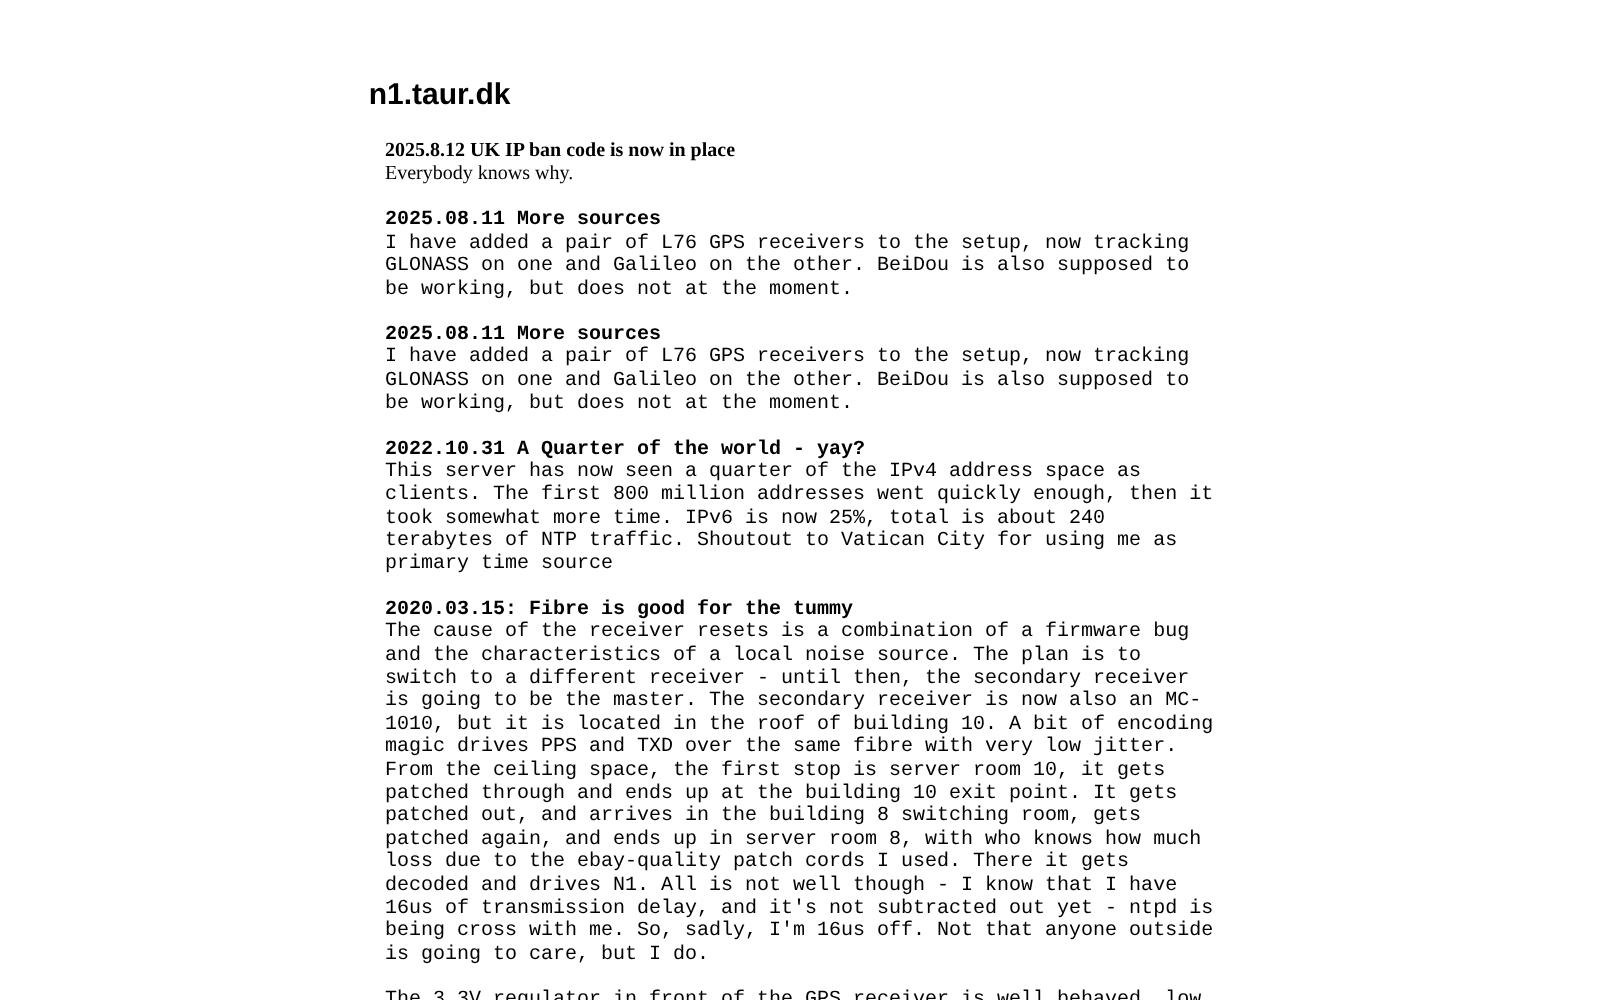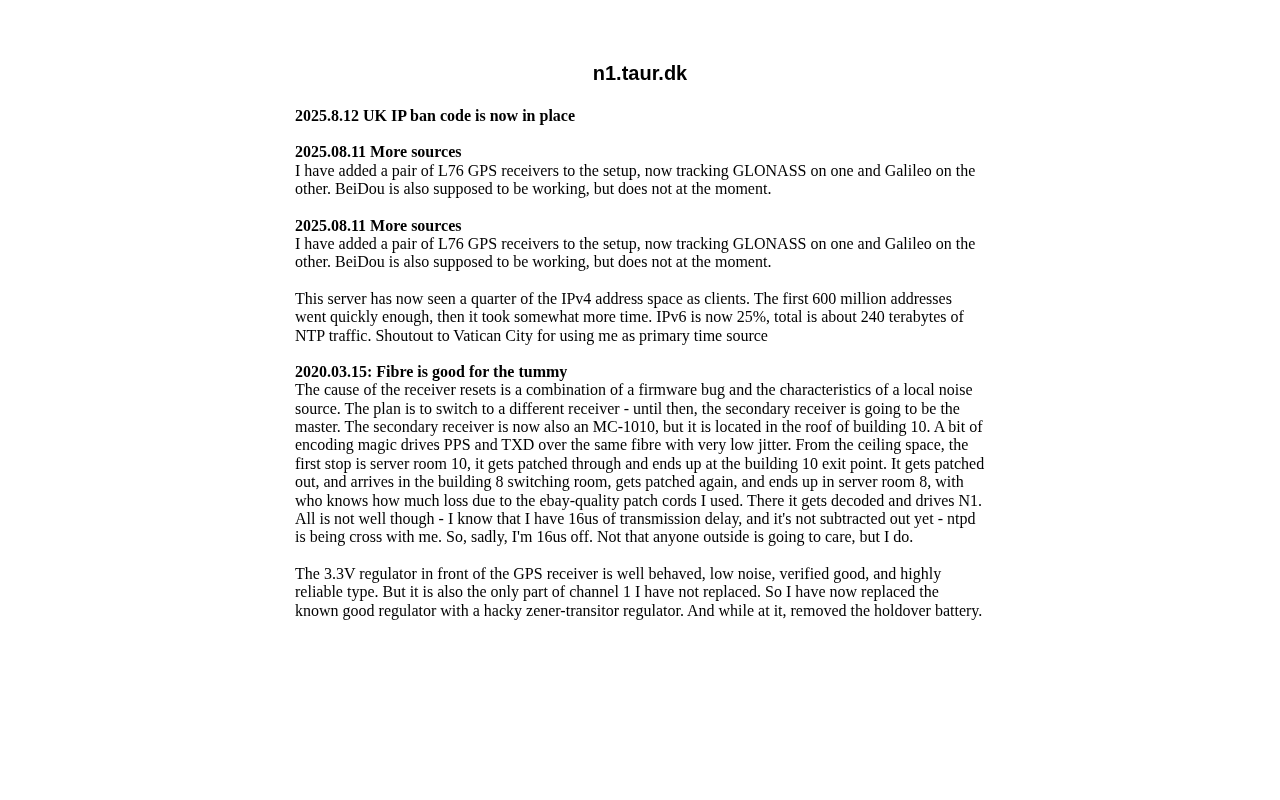--- a/index.html
+++ b/index.html
@@ -13,56 +13,58 @@
     font-size: 16px;
     line-height: 1.15;
   }
   .content {
     width: 690px;
     margin: 0 auto;
     padding-top: 62px;
   }
   .site-title {
     font-family: "Liberation Sans", "DejaVu Sans", sans-serif;
-    font-size: 20px;
+    font-size: 24px;
     font-weight: bold;
-    text-align: center;
+    text-align: left;
     margin: 0 0 22px 0;
     line-height: 1.15;
   }
-  .entry { margin: 0; }
-  .entry + .entry { margin-top: 18px; }
+  .entry { margin: 13px; }
+  .entry + .entry { margin-top: 18px; font-family: Liberation Mono, monospace; }
   .entry-heading { font-weight: bold; }
   .entry-line { font-weight: normal; }
   .entry-line.bold { font-weight: bold; }
 </style>
 </head>
 <body>
 
 <div class="content">
 
   <h1 class="site-title">n1.taur.dk</h1>
 
   <div class="entry">
     <div class="entry-heading">2025.8.12 UK IP ban code is now in place</div>
+    <div class="entry-line">Everybody knows why.</div>
   </div>
 
   <div class="entry">
     <div class="entry-heading">2025.08.11 More sources</div>
     <div class="entry-line">I have added a pair of L76 GPS receivers to the setup, now tracking GLONASS on one and Galileo on the other. BeiDou is also supposed to be working, but does not at the moment.</div>
   </div>
 
   <div class="entry">
     <div class="entry-heading">2025.08.11 More sources</div>
     <div class="entry-line">I have added a pair of L76 GPS receivers to the setup, now tracking GLONASS on one and Galileo on the other. BeiDou is also supposed to be working, but does not at the moment.</div>
   </div>
 
 
   <div class="entry">
-    <div class="entry-line">This server has now seen a quarter of the IPv4 address space as clients. The first 600 million addresses went quickly enough, then it took somewhat more time. IPv6 is now 25%, total is about 240 terabytes of NTP traffic. Shoutout to Vatican City for using me as primary time source</div>
+    <div class="entry-heading">2022.10.31 A Quarter of the world - yay?</div>
+    <div class="entry-line">This server has now seen a quarter of the IPv4 address space as clients. The first 800 million addresses went quickly enough, then it took somewhat more time. IPv6 is now 25%, total is about 240 terabytes of NTP traffic. Shoutout to Vatican City for using me as primary time source</div>
   </div>
 
 
   <div class="entry">
     <div class="entry-heading">2020.03.15: Fibre is good for the tummy</div>
     <div class="entry-line">The cause of the receiver resets is a combination of a firmware bug and the characteristics of a local noise source. The plan is to switch to a different receiver - until then, the secondary receiver is going to be the master. The secondary receiver is now also an MC-1010, but it is located in the roof of building 10. A bit of encoding magic drives PPS and TXD over the same fibre with very low jitter. From the ceiling space, the first stop is server room 10, it gets patched through and ends up at the building 10 exit point. It gets patched out, and arrives in the building 8 switching room, gets patched again, and ends up in server room 8, with who knows how much loss due to the ebay-quality patch cords I used. There it gets decoded and drives N1. All is not well though - I know that I have 16us of transmission delay, and it's not subtracted out yet - ntpd is being cross with me. So, sadly, I'm 16us off. Not that anyone outside is going to care, but I do.</div>
   </div>
 
   <div class="entry">
     <div class="entry-line">The 3.3V regulator in front of the GPS receiver is well behaved, low noise, verified good, and highly reliable type. But it is also the only part of channel 1 I have not replaced. So I have now replaced the known good regulator with a hacky zener-transitor regulator. And while at it, removed the holdover battery.</div>

